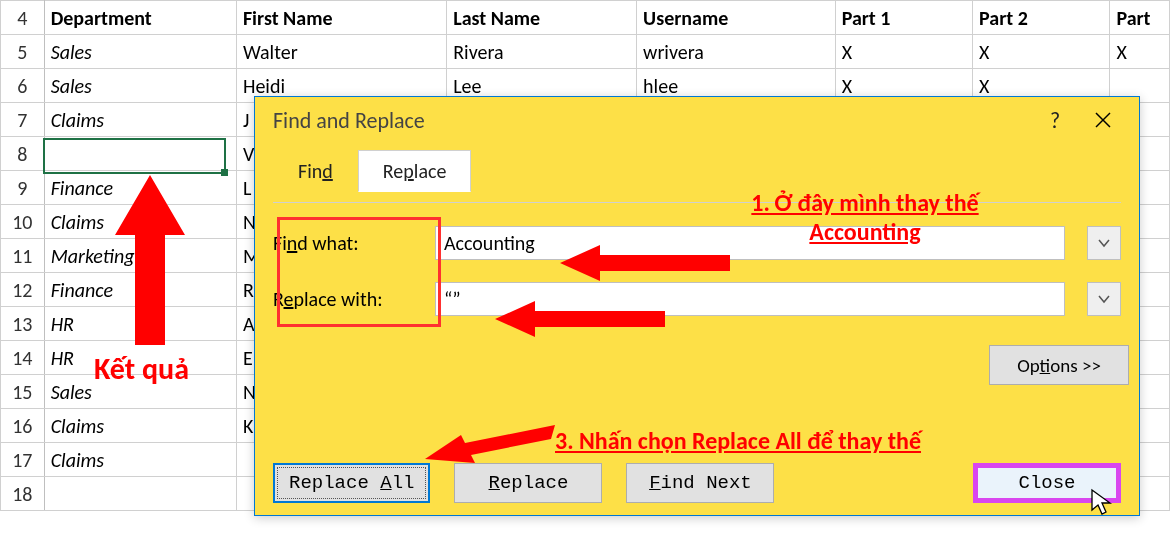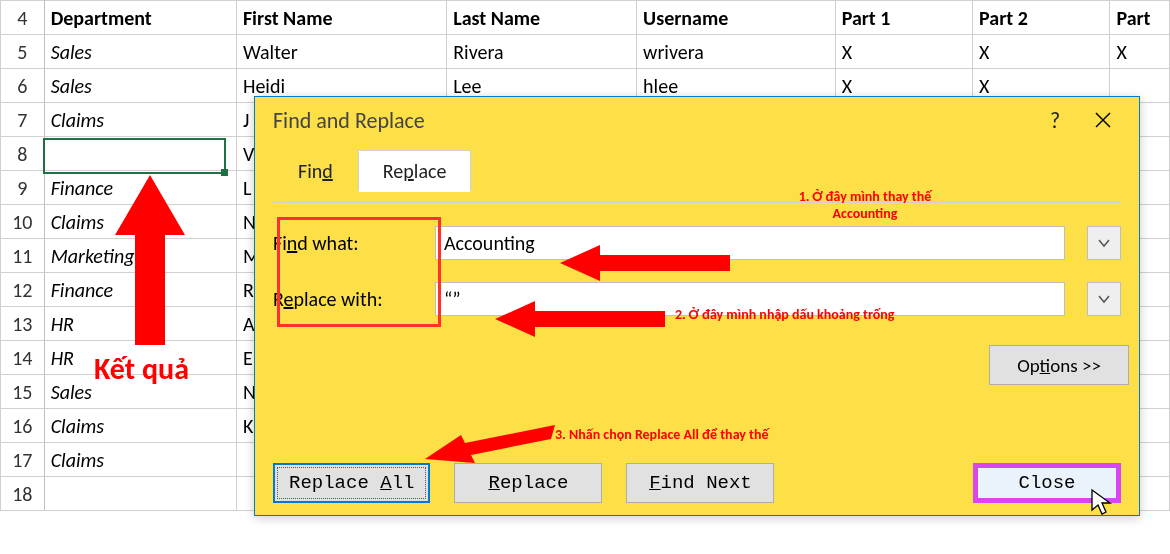--- a/index.html
+++ b/index.html
@@ -226,24 +226,25 @@
   .btn.close-b{
     border:5px solid #d946ef;
     background:#eaf3fb;
   }
 
   
   .callout{
     position:absolute;
     color:#ff0000;
     font-weight:700;
-    font-size:14px;
+    font-size:24px;
     pointer-events:none;
     text-align:center;
     line-height:1.2;
+    text-decoration:underline;
   }
   .arr{position:absolute;pointer-events:none;}
 
   
   .cursor{
     position:absolute;
     left:1090px; top:488px;
     width:24px;height:28px;
     pointer-events:none;
   }
@@ -446,21 +447,20 @@
   </div>
 
   <div class="callout" style="left:480px; top:92px; width:260px;">
     <div>1. Ở đây mình thay thế</div>
     <div>Accounting</div>
   </div>
   <svg class="arr" style="left:305px; top:146px; width:170px; height:40px;" viewBox="0 0 170 40">
     <polygon points="0,20 40,2 40,12 170,12 170,28 40,28 40,38" fill="#ff0000"></polygon>
   </svg>
 
-  <div class="callout" style="left:420px; top:210px; width:420px; text-align:left;">2. Ở đây mình nhập dấu khoảng trống</div>
   <svg class="arr" style="left:240px; top:202px; width:170px; height:40px;" viewBox="0 0 170 40">
     <polygon points="0,20 40,2 40,12 170,12 170,28 40,28 40,38" fill="#ff0000"></polygon>
   </svg>
 
   <div class="callout" style="left:300px; top:330px; width:420px; text-align:left;">3. Nhấn chọn Replace All để thay thế</div>
   <svg class="arr" style="left:170px; top:328px; width:130px; height:40px;" viewBox="0 0 130 40">
     <polygon points="0,34 36,10 40,18 130,0 126,14 46,30 50,38" fill="#ff0000"></polygon>
   </svg>
 </div>
 

